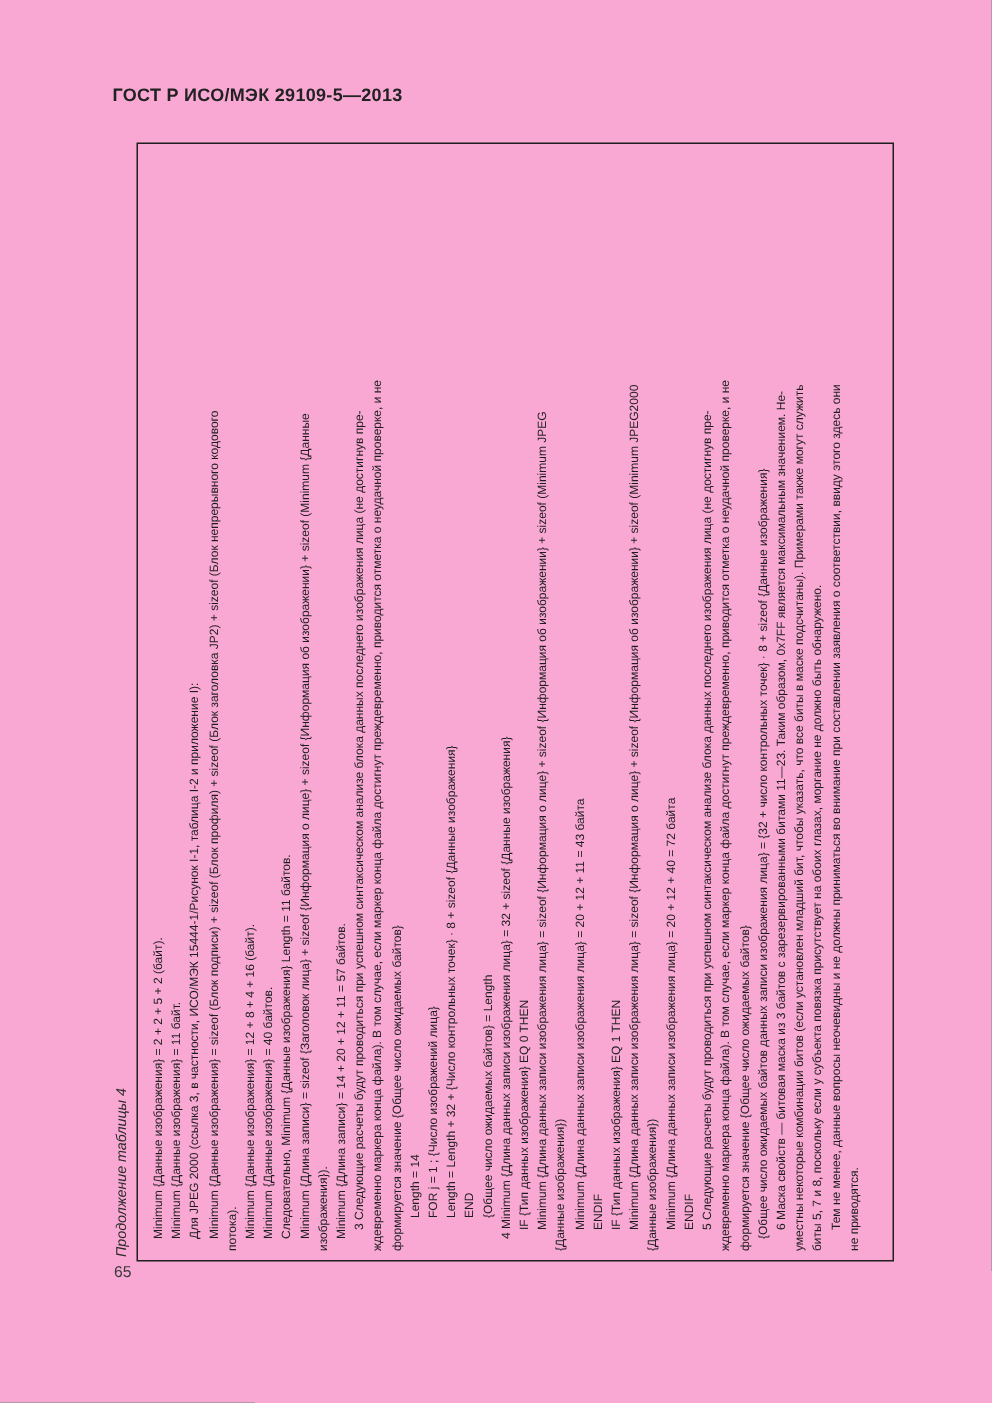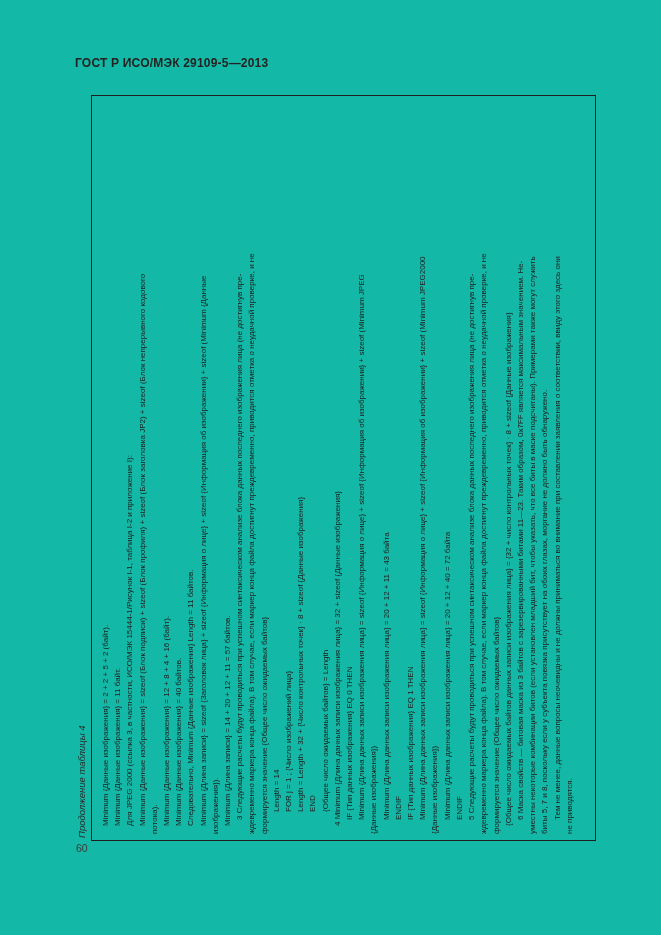--- a/index.html
+++ b/index.html
@@ -1,19 +1,19 @@
 <!DOCTYPE html>
 <html><head>
 <meta charset="utf-8">
 <style>
   html,body{margin:0;padding:0;background:#888;}
   .page{
     position:relative;
     width:661px;height:935px;
-    background:#14b8a6;
+    background:#f9a8d4;
     overflow:hidden;
     font-family:"Liberation Sans", sans-serif;
     color:#1d1d1d;
   }
   .header{
     position:absolute;left:75px;top:56px;
     font-size:12px;font-weight:bold;letter-spacing:.2px;
     color:#222;
   }
   .pagenum{
@@ -98,15 +98,15 @@
           <div class="tline ind1">{Общее число ожидаемых байтов данных записи изображения лица} = {32 + число контрольных точек} · 8 + sizeof {Данные изображения}</div>
           <div class="tline ind2">6 Маска свойств — битовая маска из 3 байтов с зарезервированными битами 11—23. Таким образом, 0x7FF является максимальным значением. Не-</div>
           <div class="tline ind0">уместны некоторые комбинации битов (если установлен младший бит, чтобы указать, что все биты в маске подсчитаны). Примерами также могут служить</div>
           <div class="tline ind0">биты 5, 7 и 8, поскольку если у субъекта повязка присутствует на обоих глазах, моргание не должно быть обнаружено.</div>
           <div class="tline ind2">Тем не менее, данные вопросы неочевидны и не должны приниматься во внимание при составлении заявления о соответствии, ввиду этого здесь они</div>
           <div class="tline ind0">не приводятся.</div>
         </div>
     </div>
   </div>
 
-  <div class="pagenum">60</div>
+  <div class="pagenum">65</div>
 
 </div>
 
 </body></html>

